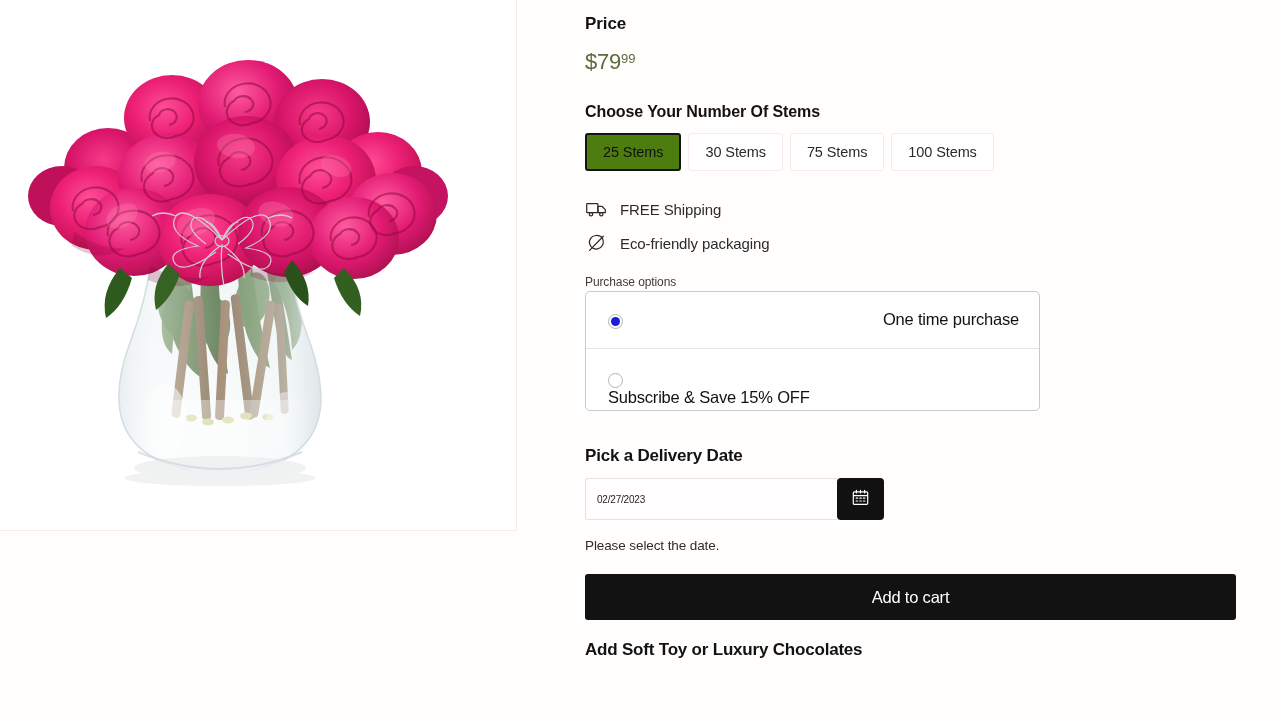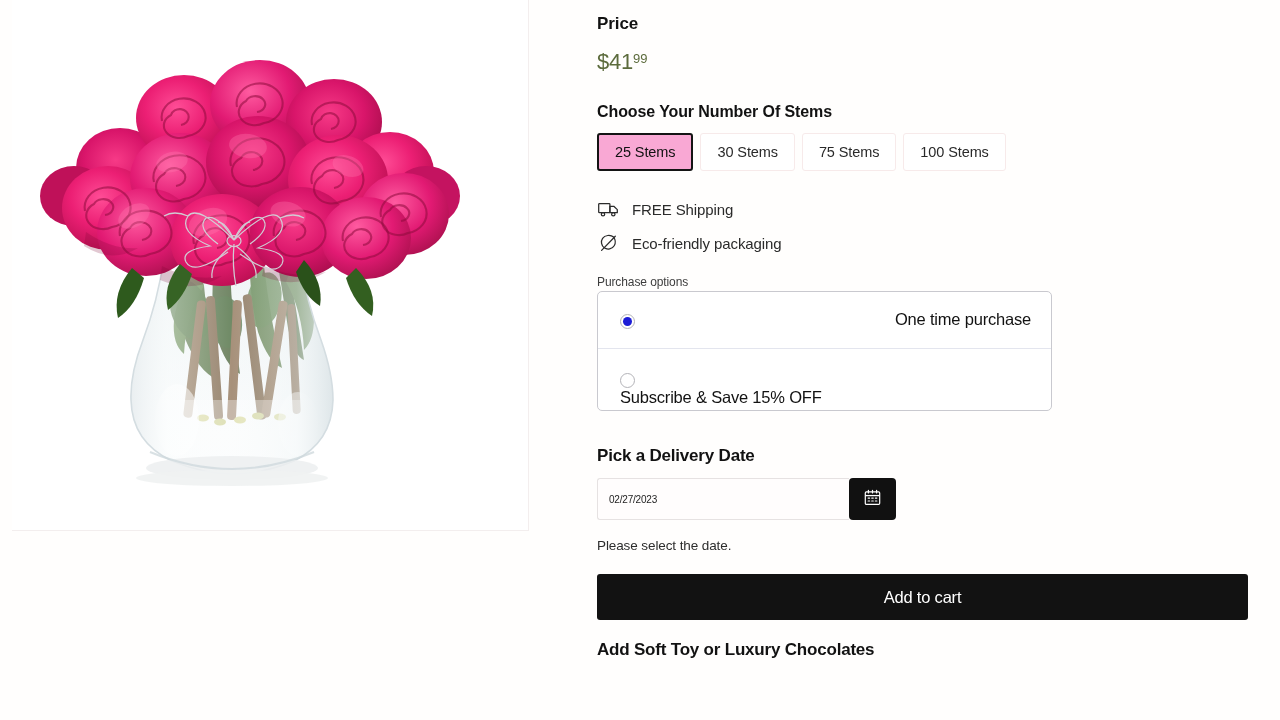--- a/index.html
+++ b/index.html
@@ -16,21 +16,20 @@
     color: #1a1a1a;
     -webkit-font-smoothing: antialiased;
   }
 
   .page {
     position: relative;
     width: 1280px;
     height: 720px;
     display: flex;
     background: #fffefd;
-    padding-left: 12px;
   }
 
   
   .media-col {
     position: relative;
     width: 518px;
     height: 720px;
     background: #fffefd;
     flex: 0 0 518px;
   }
@@ -128,21 +127,21 @@
     border-radius: 3px;
     font-family: "Liberation Sans", sans-serif;
     font-size: 14.5px;
     color: #2a2a2a;
     cursor: pointer;
     letter-spacing: -0.1px;
     white-space: nowrap;
   }
   .stem-btn.selected {
     border: 2px solid #141414;
-    background: #f9a8d4;
+    background: #4d7c0f;
     color: #111;
   }
 
   .perk-list { margin-top: 25px; }
   .perk {
     display: flex;
     align-items: center;
     gap: 13px;
     height: 26px;
     margin-bottom: 8px;
@@ -476,21 +475,21 @@
       </div>
     </div>
   </div>
 
   <div class="info-col">
     <div class="info-inner">
 
       <div class="price-label">Price</div>
 
       <div class="price-row">
-        <span class="price-main">$41</span>
+        <span class="price-main">$79</span>
         <span class="price-cents">99</span>
       </div>
 
       <div class="stems-heading">Choose Your Number Of Stems</div>
 
       <div class="stems-row">
         <button class="stem-btn selected">25 Stems</button>
         <button class="stem-btn">30 Stems</button>
         <button class="stem-btn">75 Stems</button>
         <button class="stem-btn">100 Stems</button>

